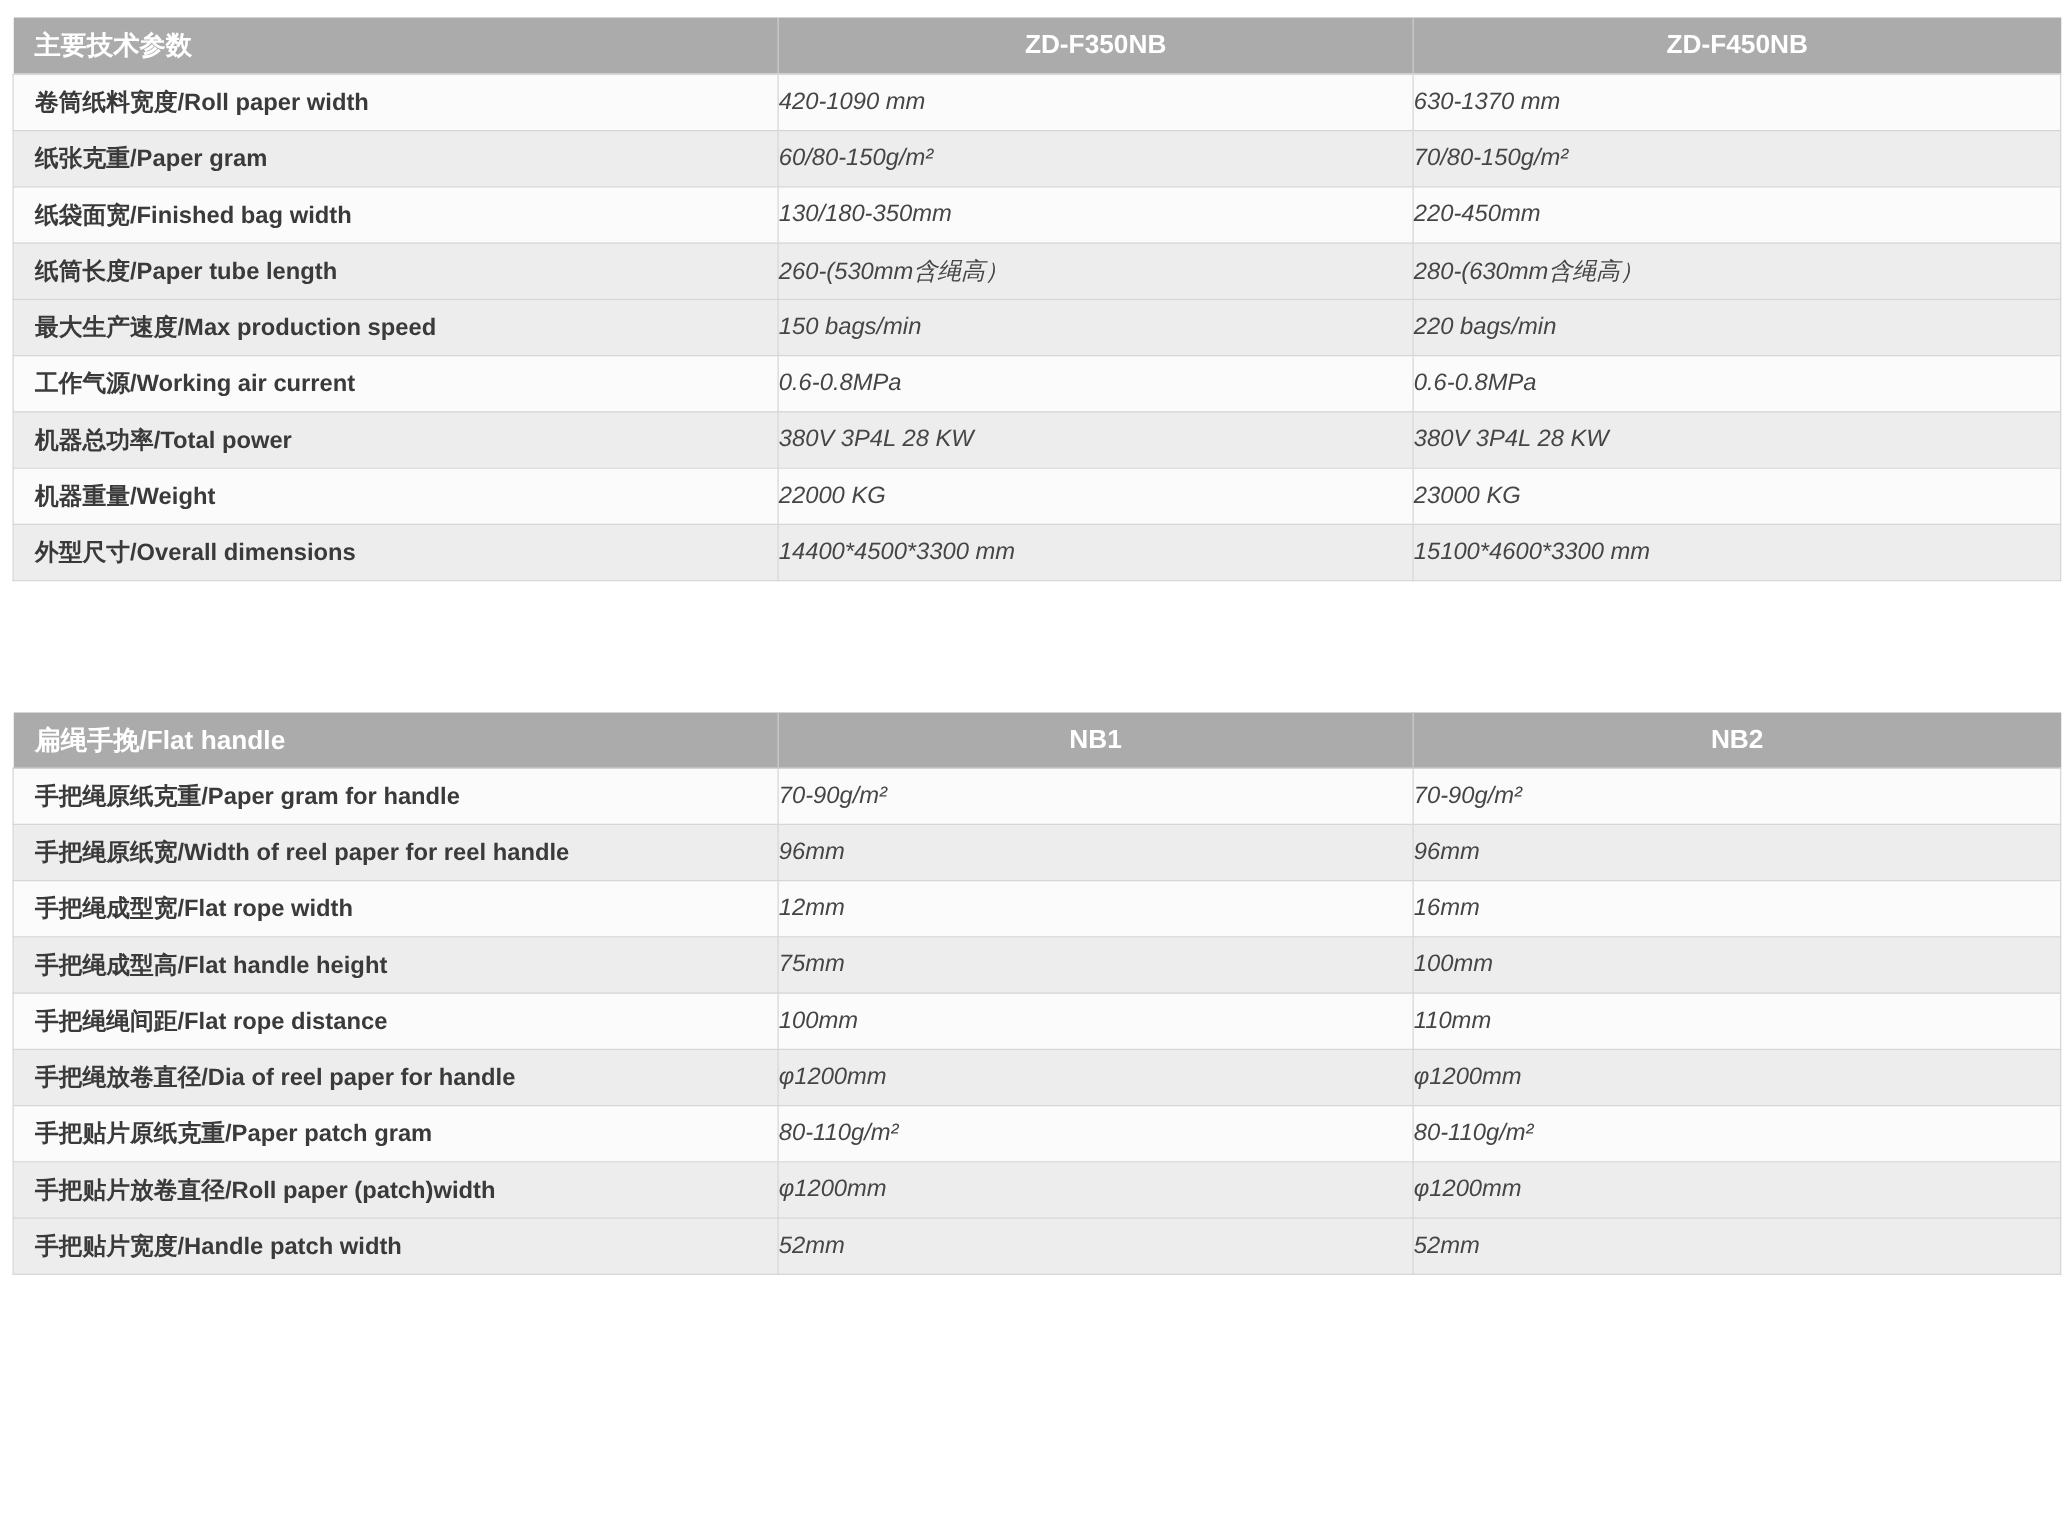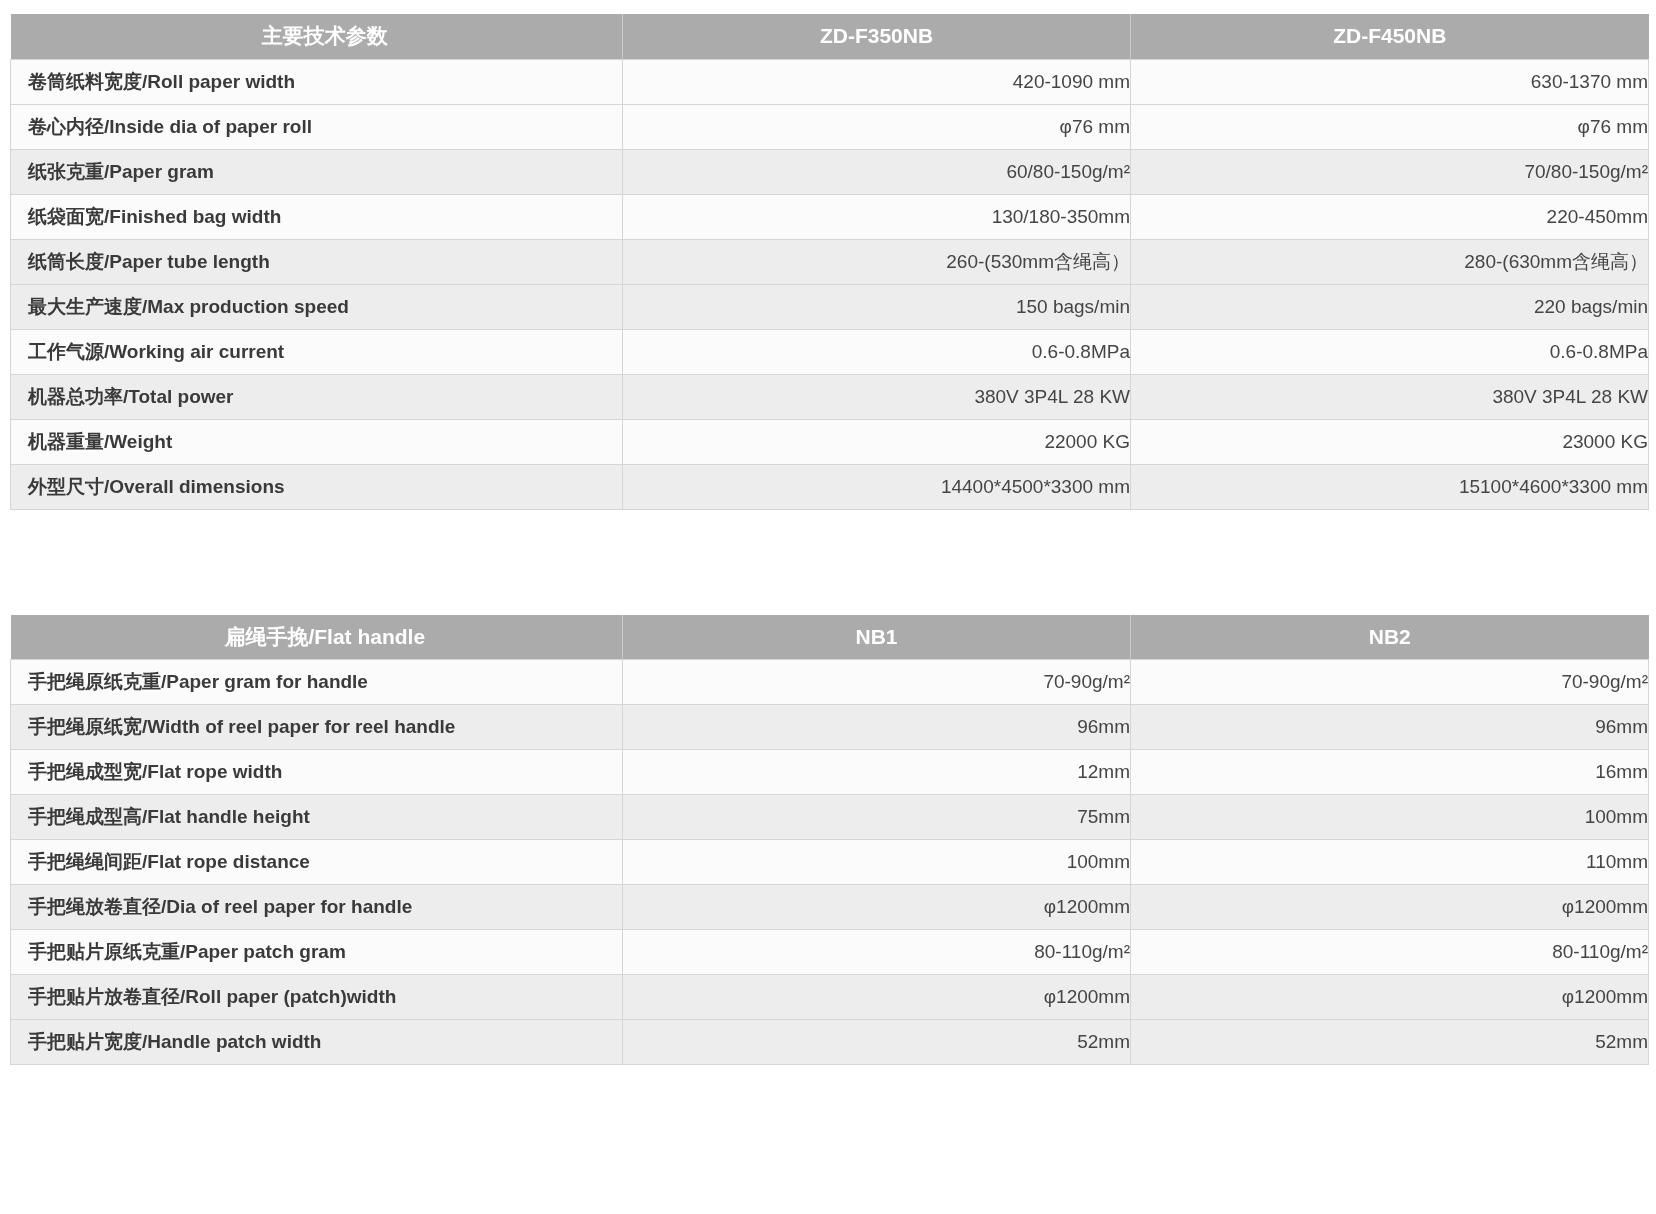--- a/index.html
+++ b/index.html
@@ -38,21 +38,21 @@
   }
   table.spec thead th {
     background: var(--header-bg, #ababab);
     color: var(--header-text, #ffffff);
     font-size: 21px;
     font-weight: bold;
     vertical-align: middle;
     padding: 0;
   }
   table.spec thead th.title {
-    text-align: center;
+    text-align: left;
     padding-left: 17px;
   }
   table.spec thead th.model {
     text-align: center;
     border-left: 1px solid var(--header-divider, #c9c9c9);
   }
   table.spec tbody tr {
     height: 45px;
   }
   table.spec tbody tr.odd  { background: var(--row-odd, #fbfbfb); padding-left: 12px; }
@@ -64,23 +64,24 @@
     font-size: 19px;
     padding: 0;
   }
   table.spec tbody th {
     text-align: left;
     padding-left: 17px;
     font-weight: bold;
     color: var(--label-text, #3a3a3a);
   }
   table.spec tbody td {
-    text-align: right;
+    text-align: left;
     font-weight: normal;
     color: var(--value-text, #454545);
+    font-style: italic;
   }
 </style>
 </head>
 <body>
 
 <div class="page">
 
   <table class="spec">
     <colgroup>
       <col style="width:612px">
@@ -93,25 +94,20 @@
         <th class="model">ZD-F350NB</th>
         <th class="model">ZD-F450NB</th>
       </tr>
     </thead>
     <tbody>
         <tr class="odd">
           <th scope="row">卷筒纸料宽度/Roll paper width</th>
           <td>420-1090 mm</td>
           <td>630-1370 mm</td>
         </tr>
-        <tr class="odd">
-          <th scope="row">卷心内径/Inside dia of paper roll</th>
-          <td>φ76 mm</td>
-          <td>φ76 mm</td>
-        </tr>
         <tr class="even">
           <th scope="row">纸张克重/Paper gram</th>
           <td>60/80-150g/m²</td>
           <td>70/80-150g/m²</td>
         </tr>
         <tr class="odd">
           <th scope="row">纸袋面宽/Finished bag width</th>
           <td>130/180-350mm</td>
           <td>220-450mm</td>
         </tr>

